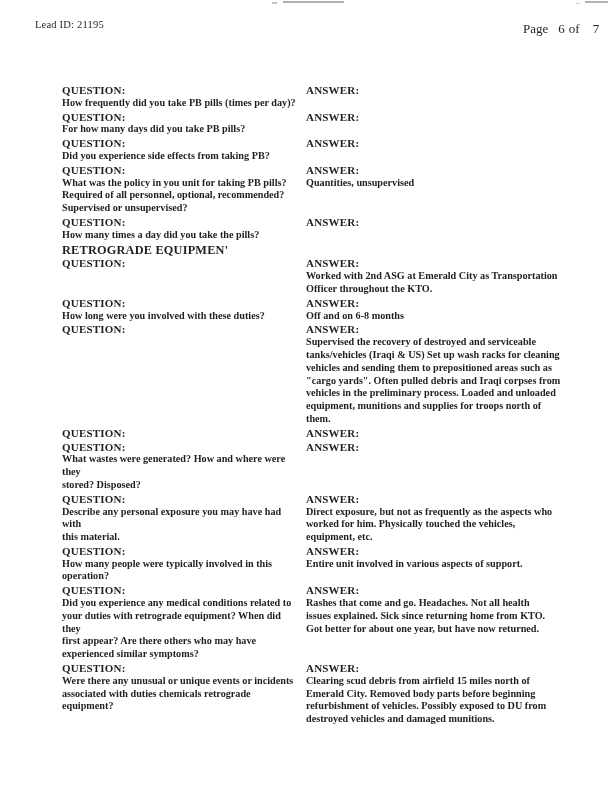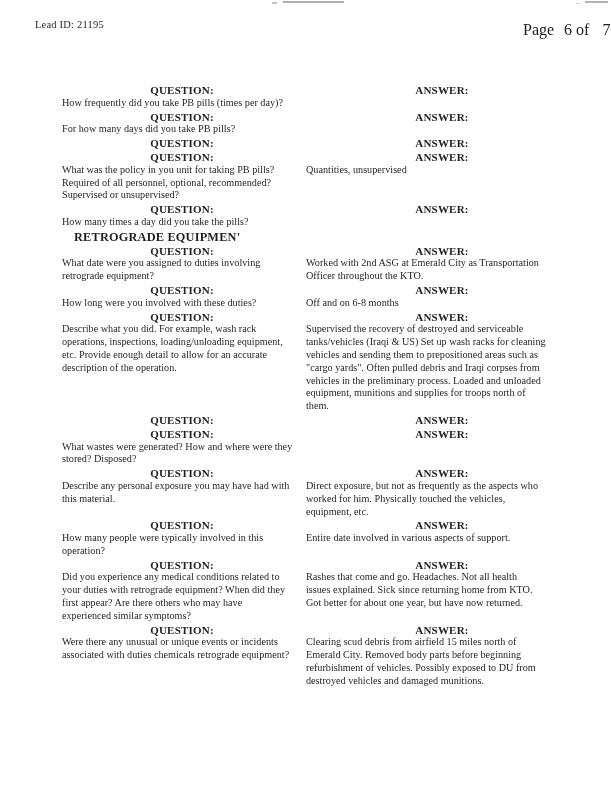--- a/index.html
+++ b/index.html
@@ -12,47 +12,47 @@
     overflow:hidden;
   }
   
   .artifact{position:absolute;background:#b8b8b8;}
   .a1{left:272px;top:2px;width:5px;height:2px;background:#c4c4c4;}
   .a2{left:283px;top:1px;width:61px;height:2px;background:#aeaeae;}
   .a3{left:585px;top:1px;width:23px;height:2px;background:#b4b4b4;}
   .a4{left:576px;top:3px;width:4px;height:1px;background:#cfcfcf;}
 
   .hdr-left{position:absolute;left:35px;top:19px;font-size:10.5px;letter-spacing:0.2px;}
-  .hdr-right{position:absolute;left:523px;top:21px;font-size:16px;}
+  .hdr-right{position:absolute;left:523px;top:21px;font-size:13px;}
   .hdr-right .pn{margin-left:10px;}
   .hdr-right .pof{margin-left:4px;}
   .hdr-right .pt{margin-left:13px;}
 
   .content{position:absolute;left:62px;top:84px;width:516px;}
   .row{display:flex;margin-bottom:1px;}
   .qcol{width:240px;margin-right:4px;}
   .acol{width:272px;}
   .label{
     font-weight:bold;
     font-size:11px;
     line-height:12.8px;
     letter-spacing:0.2px;
-    text-align:center;
   }
   .text{
     font-size:10.2px;
     line-height:12.8px;
     white-space:pre-line;
+    font-weight:bold;
   }
   .section-heading{
     font-weight:bold;
     font-size:12.3px;
     line-height:12.8px;
     letter-spacing:0.2px;
-    margin:2px 0 1px 12px;
+    margin:2px 0 1px 0;
   }
 </style>
 </head>
 <body>
 
 <div class="page">
 
   <div class="artifact a1"></div>
   <div class="artifact a2"></div>
   <div class="artifact a3"></div>
@@ -81,20 +81,21 @@
       </div>
       <div class="acol">
         <div class="label">ANSWER:</div>
         <div class="text atext"></div>
       </div>
     </div>
 
     <div class="row">
       <div class="qcol">
         <div class="label">QUESTION:</div>
+        <div class="text qtext">Did you experience side effects from taking PB?</div>
       </div>
       <div class="acol">
         <div class="label">ANSWER:</div>
         <div class="text atext"></div>
       </div>
     </div>
 
     <div class="row">
       <div class="qcol">
         <div class="label">QUESTION:</div>
@@ -117,22 +118,20 @@
         <div class="label">ANSWER:</div>
         <div class="text atext"></div>
       </div>
     </div>
 
     <div class="section-heading">RETROGRADE EQUIPMEN'</div>
 
     <div class="row">
       <div class="qcol">
         <div class="label">QUESTION:</div>
-        <div class="text qtext">What date were you assigned to duties involving
-retrograde equipment?</div>
       </div>
       <div class="acol">
         <div class="label">ANSWER:</div>
         <div class="text atext">Worked with 2nd ASG at Emerald City as Transportation
 Officer throughout the KTO.</div>
       </div>
     </div>
 
     <div class="row">
       <div class="qcol">
@@ -141,24 +140,20 @@
       </div>
       <div class="acol">
         <div class="label">ANSWER:</div>
         <div class="text atext">Off and on 6-8 months</div>
       </div>
     </div>
 
     <div class="row">
       <div class="qcol">
         <div class="label">QUESTION:</div>
-        <div class="text qtext">Describe what you did.  For example, wash rack
-operations, inspections, loading/unloading equipment,
-etc.  Provide enough detail to allow for an accurate
-description of the operation.</div>
       </div>
       <div class="acol">
         <div class="label">ANSWER:</div>
         <div class="text atext">Supervised the recovery of destroyed and serviceable
 tanks/vehicles (Iraqi &amp; US)  Set up wash racks for cleaning
 vehicles and sending them to prepositioned areas such as
 "cargo yards".  Often pulled debris and Iraqi corpses from
 vehicles in the preliminary process.  Loaded and unloaded
 equipment, munitions and supplies for troops north of
 them.</div>
@@ -202,21 +197,21 @@
     </div>
 
     <div class="row">
       <div class="qcol">
         <div class="label">QUESTION:</div>
         <div class="text qtext">How many people were typically involved in this
 operation?</div>
       </div>
       <div class="acol">
         <div class="label">ANSWER:</div>
-        <div class="text atext">Entire date involved in various aspects of support.</div>
+        <div class="text atext">Entire unit involved in various aspects of support.</div>
       </div>
     </div>
 
     <div class="row">
       <div class="qcol">
         <div class="label">QUESTION:</div>
         <div class="text qtext">Did you experience any medical conditions related to
 your duties with retrograde equipment?  When did they
 first appear?  Are there others who may have
 experienced similar symptoms?</div>

